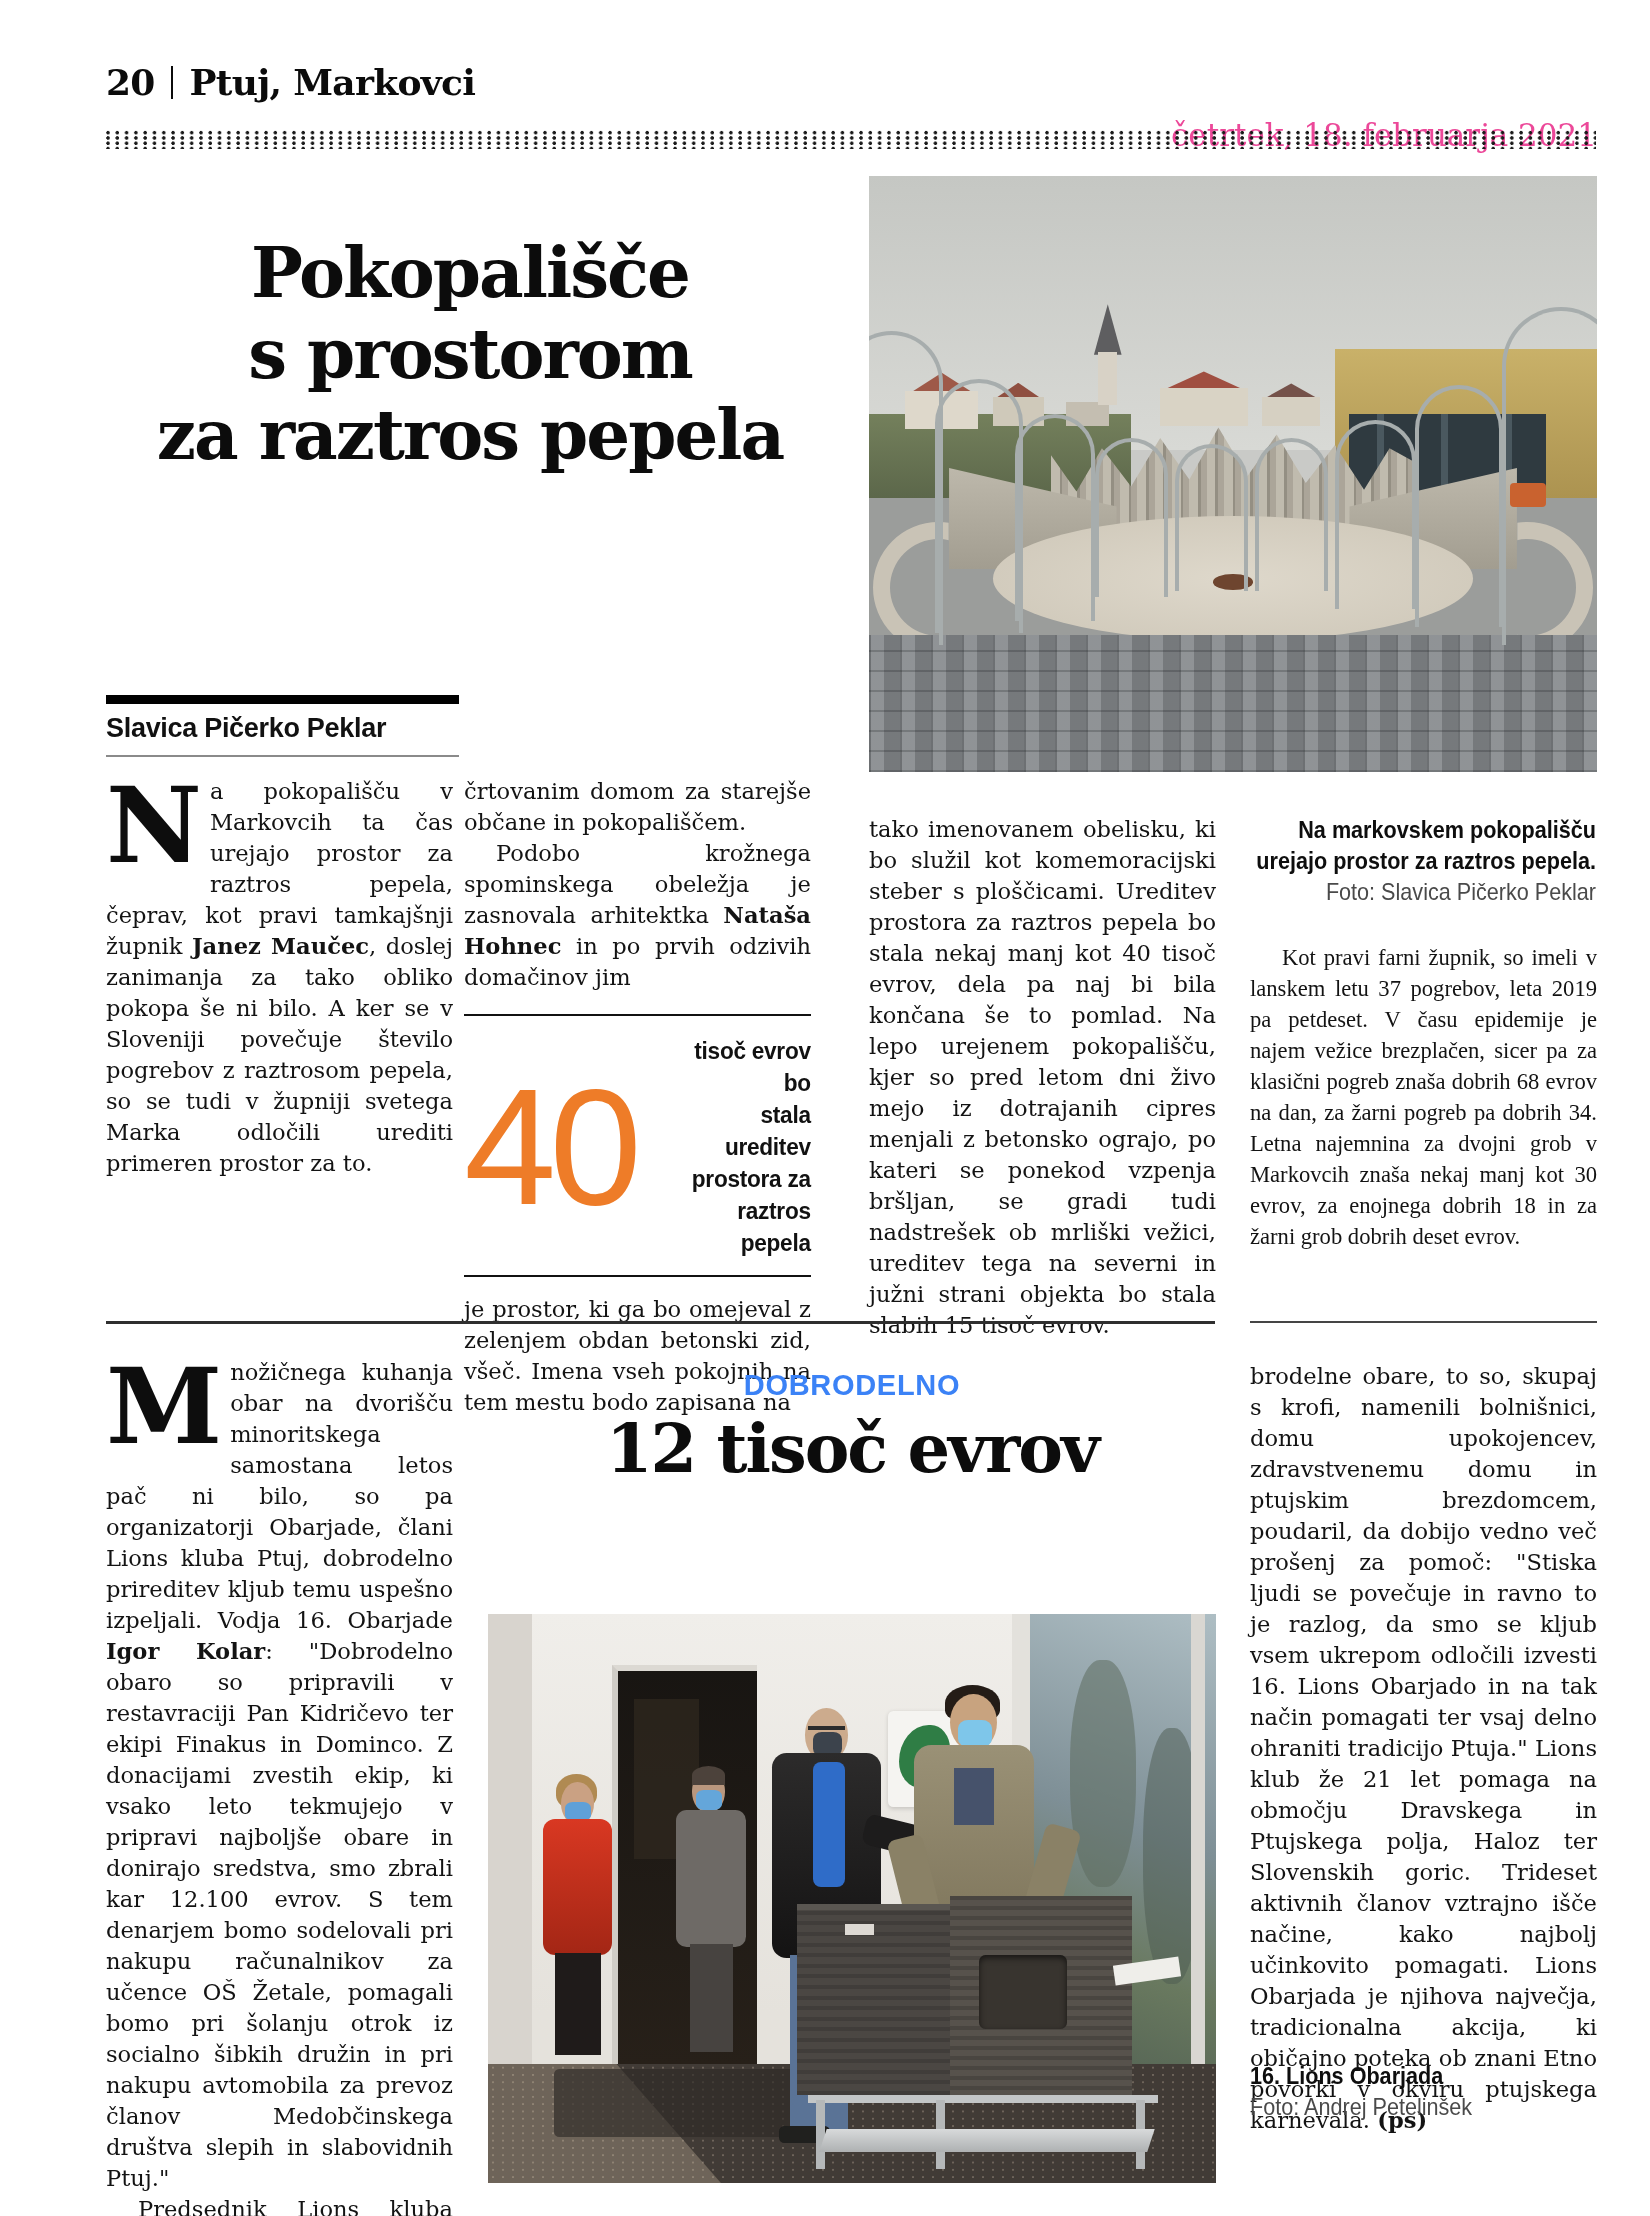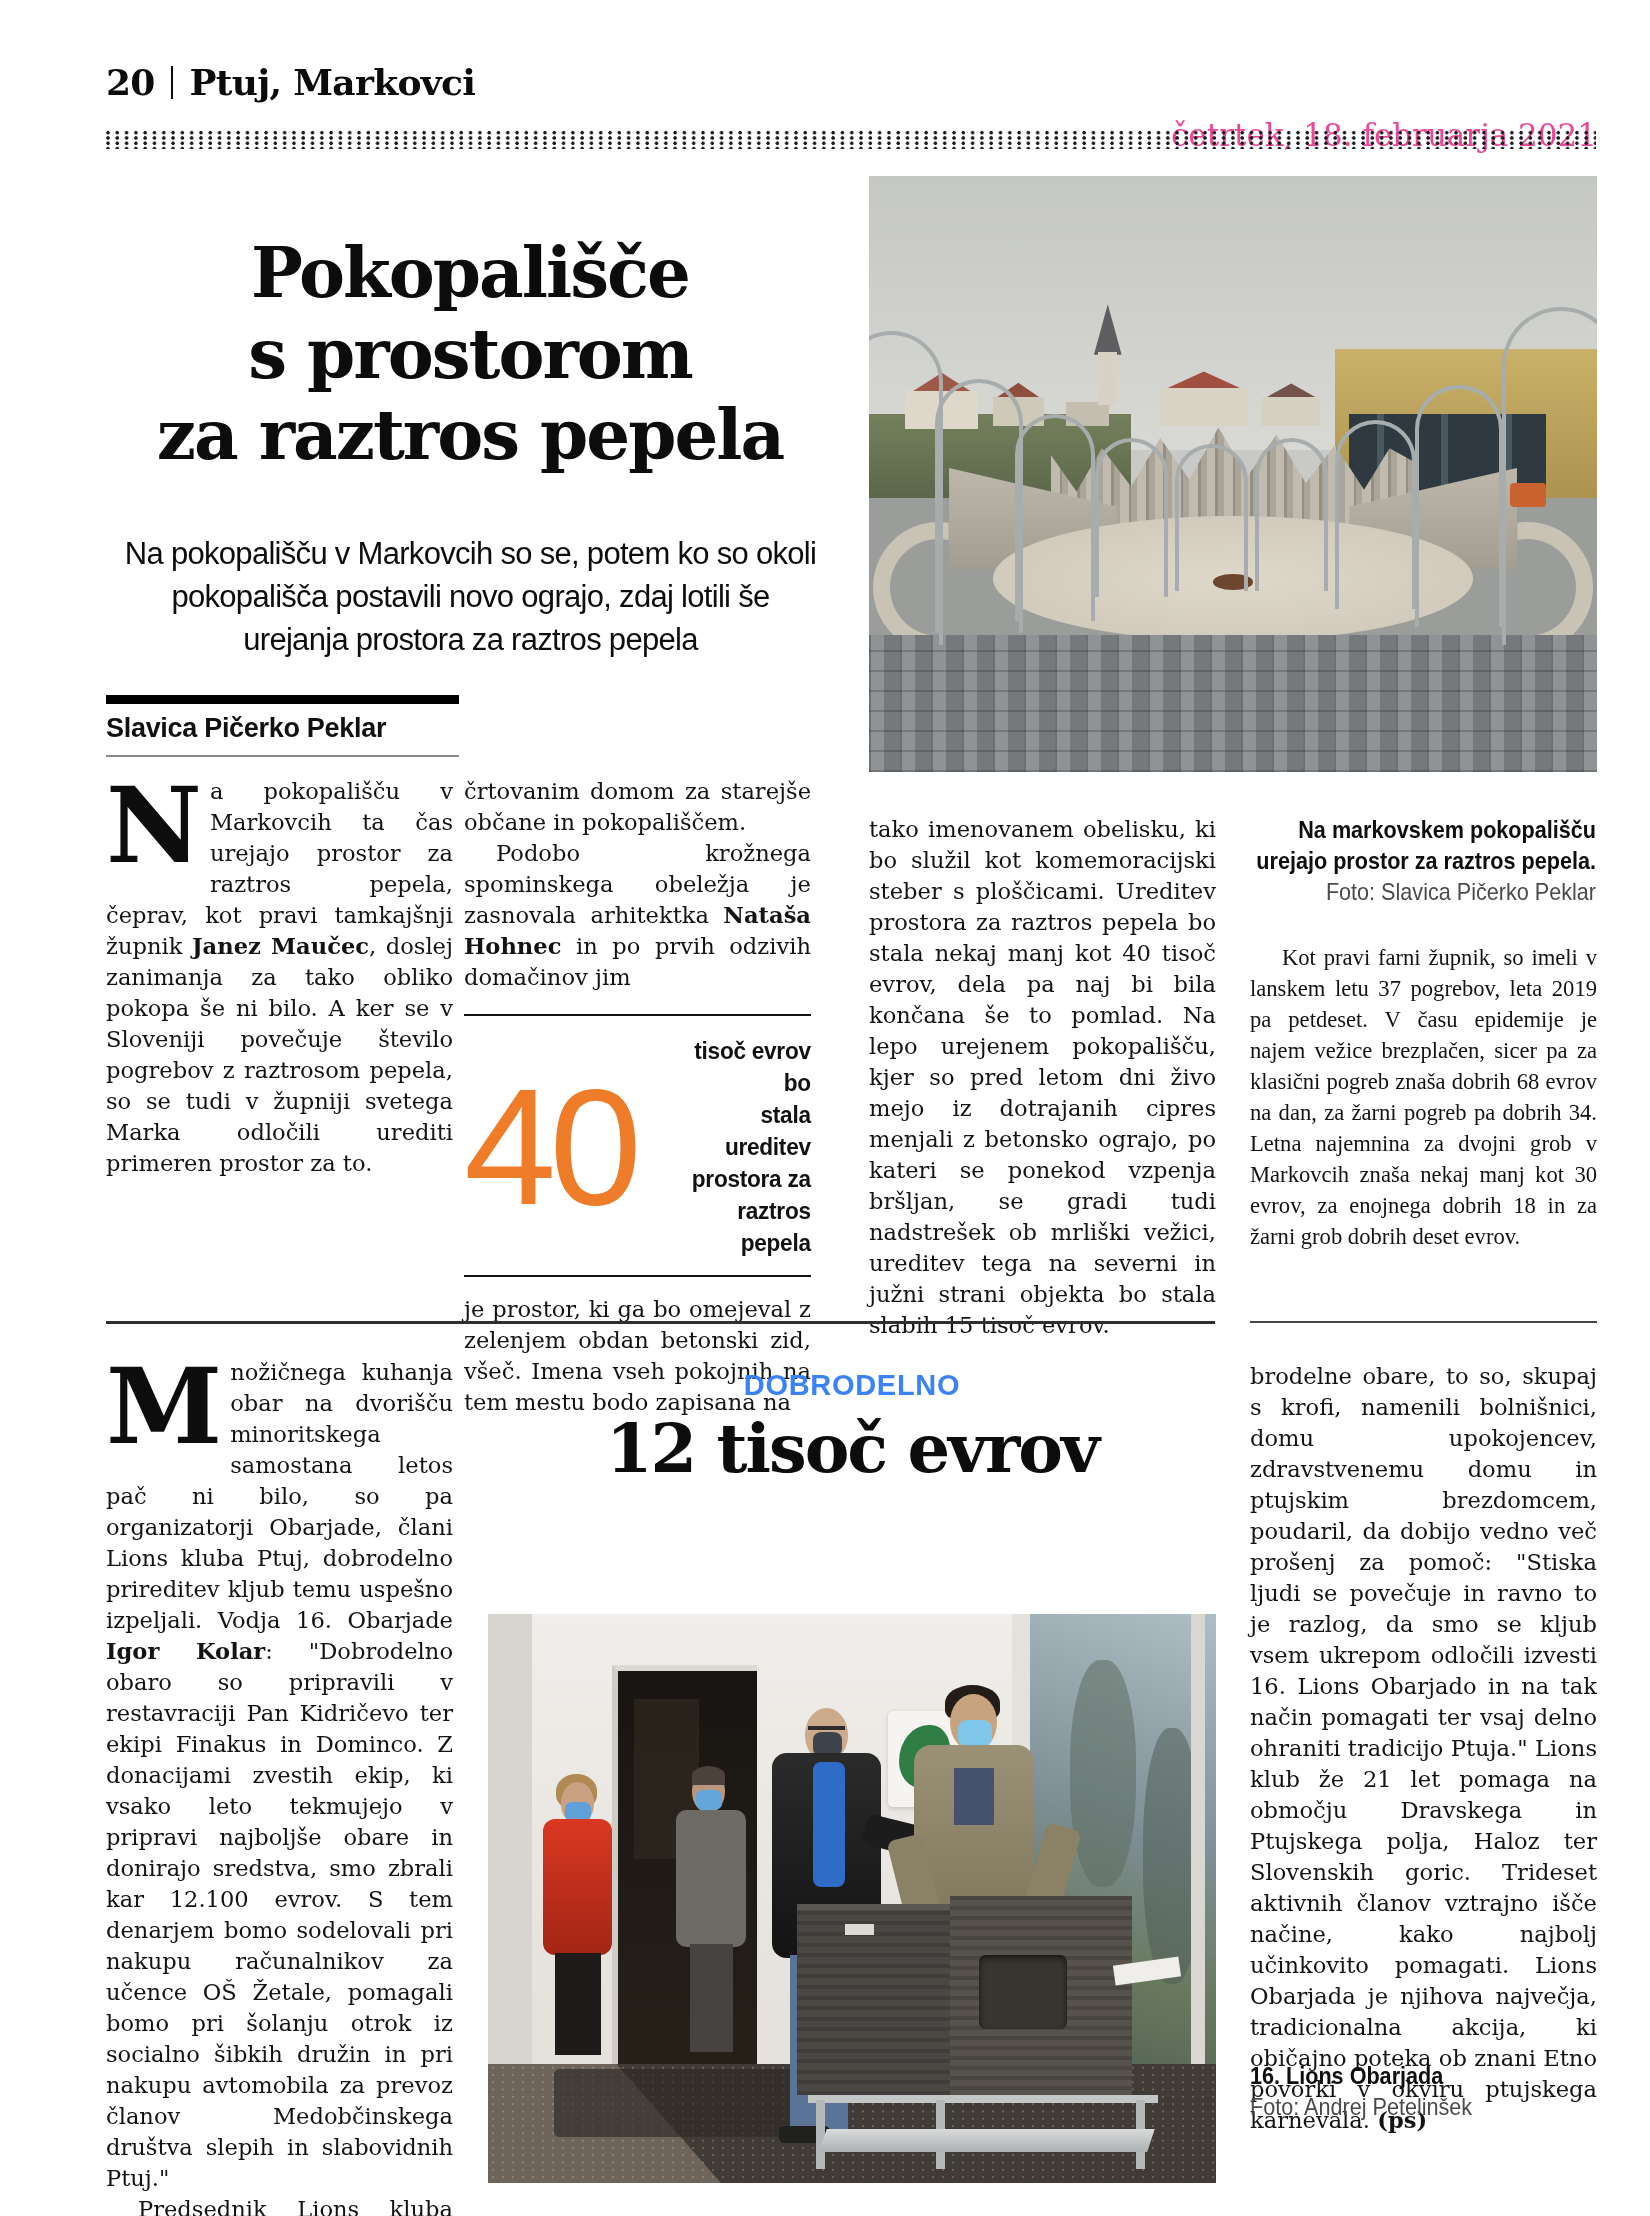--- a/index.html
+++ b/index.html
@@ -85,21 +85,20 @@
     <span>Ptuj, Markovci</span>
   </div>
   <div class="abs masthead-date">četrtek, 18. februarja 2021</div>
   <div class="abs dotted-rule"></div>
 
   <div class="abs a1-headline">
     <div>Pokopališče</div>
     <div>s prostorom</div>
     <div>za raztros pepela</div>
   </div>
-  <div class="abs a1-lead">Na pokopališču v Markovcih so se, potem ko so okoli pokopališča postavili novo ograjo, zdaj lotili še urejanja prostora za raztros pepela</div>
   <div class="abs byline">
     <div class="byline-bar"></div>
     <div class="byline-name">Slavica Pičerko Peklar</div>
     <div class="byline-rule"></div>
   </div>
 
   <div class="photo photo1">
     <div class="abs" style="left:0;top:0;width:100%;height:46%;background:linear-gradient(#c5c7c3,#d8d9d5);"></div>
     <div class="abs" style="left:0;top:40%;width:36%;height:22%;background:linear-gradient(#74805c,#4e5940);"></div>
     <div class="abs" style="left:4.5%;top:33%;width:11%;height:3.6%;background:#9e5948;clip-path:polygon(8% 100%,50% 0,92% 100%);"></div>

